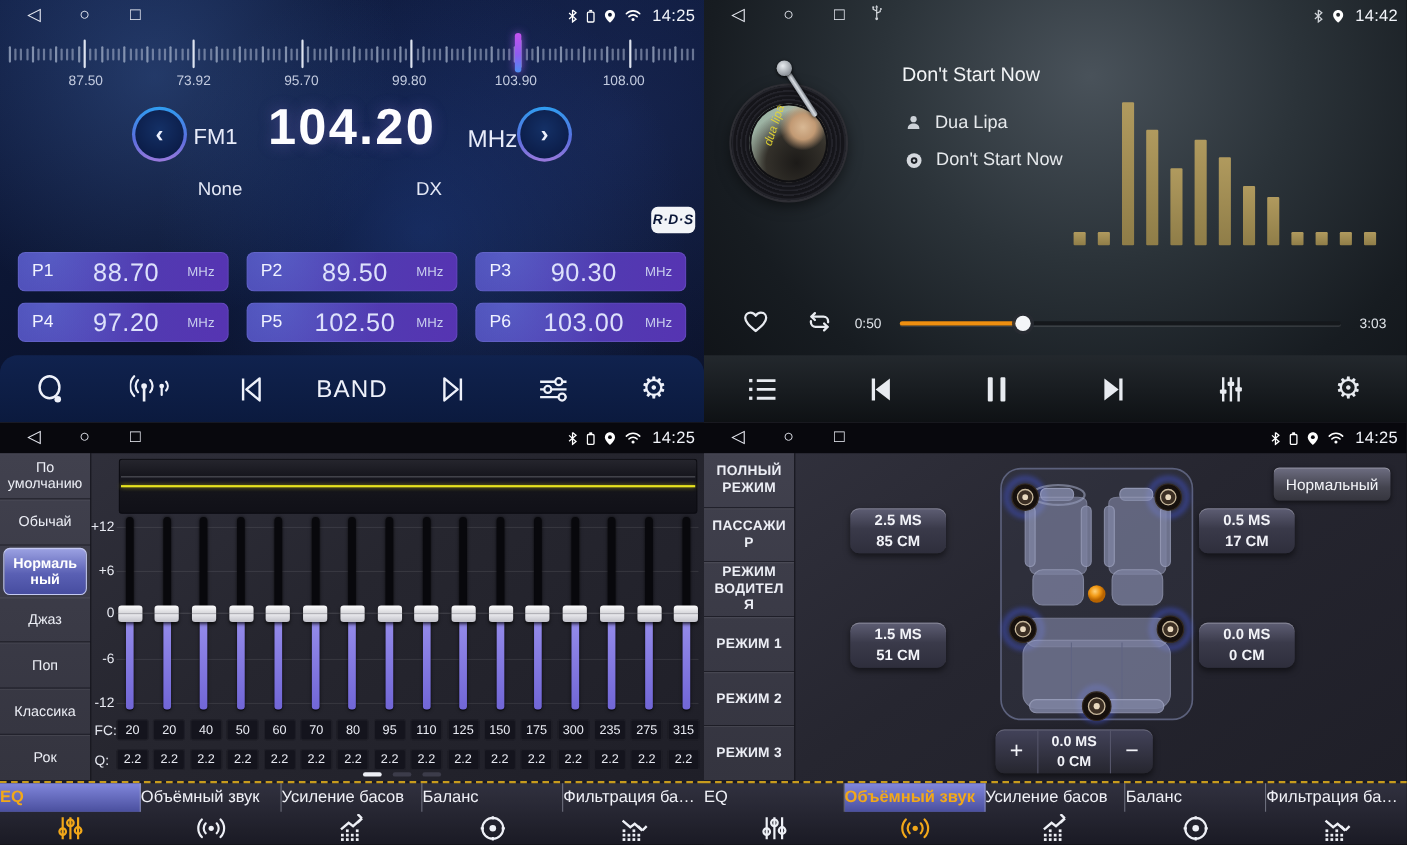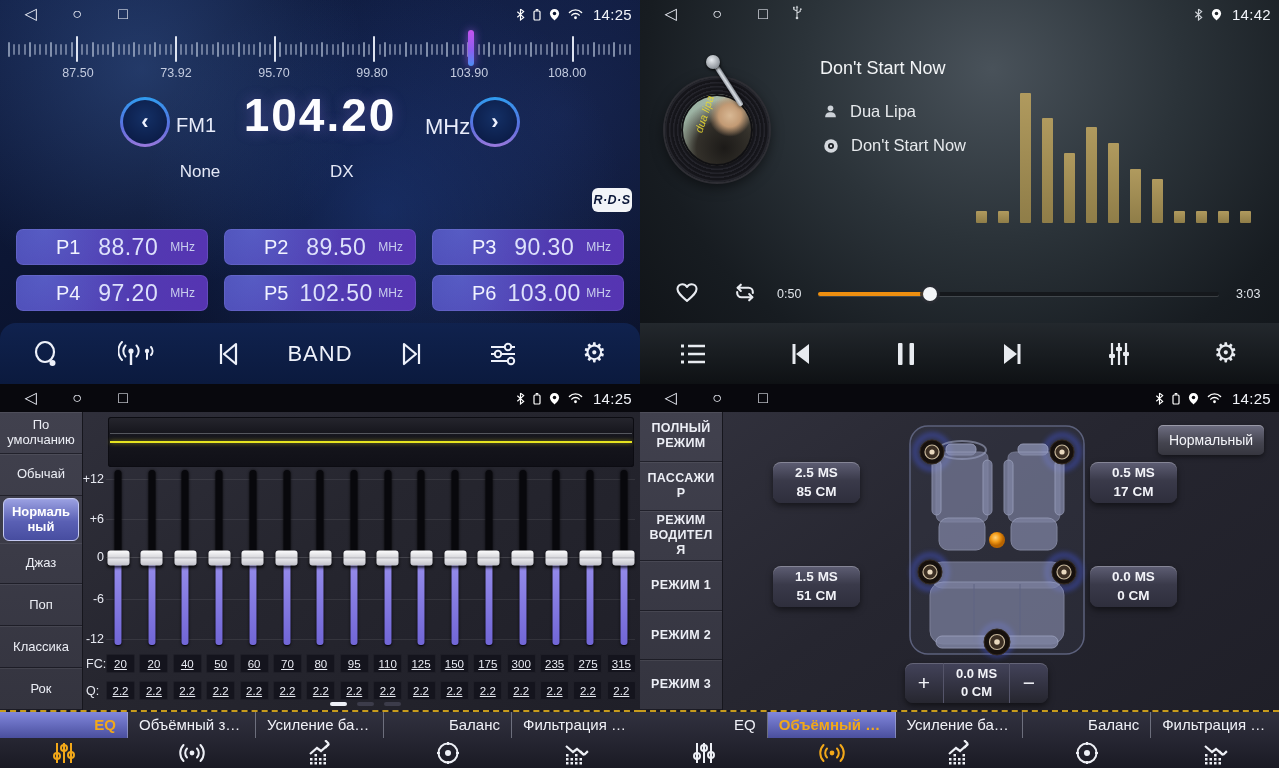--- a/index.html
+++ b/index.html
@@ -39,28 +39,28 @@
   .freqrow{position:absolute;left:0;top:92px;width:640px;height:62px;}
   .chev{position:absolute;width:50px;height:50px;border-radius:50%;padding:3px;cursor:pointer;
     background:linear-gradient(180deg,#2f9df0 0%,#5b6ede 60%,#9a79dc 100%);}
   .chev .inner{width:100%;height:100%;border-radius:50%;display:flex;align-items:center;justify-content:center;
     background:radial-gradient(circle at 50% 40%,#143066 0%,#0c1e4a 70%);color:#eef2ff;font-size:22px;font-weight:bold;}
   .bandlbl{position:absolute;left:176px;top:22px;width:60px;font-size:20px;color:#e8ecfa;}
   .bigfreq{position:absolute;left:190px;top:-4px;width:260px;text-align:center;font-size:46px;font-weight:bold;letter-spacing:2px;color:#fdfdff;text-shadow:0 0 14px rgba(150,120,230,.35);}
   .unitlbl{position:absolute;left:425px;top:22px;font-size:22px;color:#e8ecfa;}
   .subrow{position:absolute;left:0;top:162px;width:640px;height:22px;}
   .ptytxt{position:absolute;left:140px;width:120px;text-align:center;font-size:17px;color:#e4e8f6;}
-  .dxtxt{position:absolute;left:330px;width:120px;text-align:left;font-size:17px;color:#e4e8f6;}
+  .dxtxt{position:absolute;left:330px;width:120px;text-align:center;font-size:17px;color:#e4e8f6;}
   .rds{position:absolute;left:592px;top:188px;width:40px;height:24px;background:#f2f4f8;border-radius:6px;
     display:flex;align-items:center;justify-content:center;font-size:12.5px;font-weight:bold;font-style:italic;color:#0a1638;letter-spacing:.5px;}
   .presets{position:absolute;left:16px;top:229px;width:608px;height:82px;display:grid;grid-template-columns:repeat(3,1fr);grid-template-rows:36px 36px;gap:10px 16px;}
   .preset{border-radius:7px;display:flex;align-items:center;padding:0 13px;cursor:pointer;
     background:radial-gradient(circle at 15% 0%,rgba(120,170,255,.25),transparent 55%),linear-gradient(100deg,#4a44b0 0%,#5634b2 100%);
     box-shadow:inset 0 0 0 1px rgba(140,140,220,.25);}
-  .preset .pl{font-size:20px;color:#f0f2ff;width:34px;margin-left:27px;}
+  .preset .pl{font-size:16px;color:#f0f2ff;width:34px;}
   .preset .pf{flex:1;text-align:center;font-size:23px;color:#dde1fb;letter-spacing:.5px;}
   .preset .pu{font-size:12px;color:#c9cfee;margin-left:4px;}
   .rtoolbar{position:absolute;left:0;bottom:0;width:640px;height:61px;border-radius:16px 16px 0 0;
     background:linear-gradient(180deg,#10224e 0%,#0b1a3e 100%);display:flex;align-items:center;justify-content:space-around;}
   .tbic{width:64px;height:44px;display:flex;align-items:center;justify-content:center;cursor:pointer;color:#eef1fa;}
   .bandtxt{font-size:22px;color:#eef1fa;letter-spacing:1px;cursor:pointer;}
   .gearg{font-size:27px;color:#eef1fa;line-height:1;}
 
   
   .vinyl{position:absolute;left:25px;top:78px;width:104px;height:104px;border-radius:50%;
@@ -108,31 +108,31 @@
   .eqsliders{position:absolute;left:106px;top:86px;width:530px;height:176px;display:flex;justify-content:space-between;}
   .eq-col{width:24px;height:176px;position:relative;cursor:pointer;}
   .eq-track{position:absolute;left:50%;transform:translateX(-50%);width:7px;top:0;bottom:0;border-radius:4px;background:#08080c;box-shadow:0 0 3px rgba(0,0,0,.8);}
   .eq-fill{position:absolute;left:0;right:0;bottom:1px;border-radius:3px;background:linear-gradient(180deg,#988fec 0%,#7166d6 100%);}
   .eq-handle{position:absolute;left:50%;width:22px;height:15px;border-radius:3px;transform:translate(-50%,-50%);
     background:linear-gradient(180deg,#fdfdfe 0%,#d8d8dc 45%,#9a9aa2 50%,#e8e8ec 55%,#c0c0c8 100%);box-shadow:0 2px 3px rgba(0,0,0,.7);}
   .fcrow{position:absolute;left:86px;right:4px;display:flex;align-items:center;}
   .fcl{width:20px;font-size:12.5px;color:#e6e8f0;}
   .fcboxes{flex:1;display:flex;justify-content:space-between;}
   .fc-box{width:29px;height:19px;background:#14141d;border-radius:2px;color:#e8eaf2;font-size:11.5px;
-    display:flex;align-items:center;justify-content:center;cursor:pointer;box-shadow:inset 0 0 0 1px rgba(255,255,255,.05);text-decoration:underline;}
+    display:flex;align-items:center;justify-content:center;cursor:pointer;box-shadow:inset 0 0 0 1px rgba(255,255,255,.05);}
   .pagedots{position:absolute;left:330px;top:318px;display:flex;gap:10px;}
   .pdot{width:17px;height:4px;border-radius:2px;background:#3c3c4a;}
   .pdot.on{background:#eef0f6;}
 
   
   .tabbar{position:absolute;left:0;bottom:0;right:0;height:58px;border-top:2px dashed #c79b1d;
     background:linear-gradient(180deg,#31313f 0%,#1a1a24 100%);display:flex;}
   .tab{flex:1;display:flex;flex-direction:column;cursor:pointer;min-width:0;}
-  .tlabel{height:26px;line-height:26px;text-align:right;font-size:15px;color:#f0f1f7;
-    border-right:1px solid rgba(190,195,210,.45);white-space:nowrap;overflow:hidden;text-overflow:ellipsis;padding:0 11px;}
+  .tlabel{height:26px;line-height:26px;text-align:left;font-size:15px;color:#f0f1f7;
+    border-right:1px solid rgba(190,195,210,.45);white-space:nowrap;overflow:hidden;text-overflow:ellipsis;padding:0 0;}
   .tab:last-child .tlabel{border-right:none;}
   .ticon{flex:1;display:flex;align-items:center;justify-content:center;color:#eef0f6;}
   .tab.sel .tlabel{background:linear-gradient(180deg,#8187dc 0%,#4a4f9e 100%);color:#f2a819;font-weight:bold;}
   .tab.sel .ticon{color:#f2a819;}
 
   
   .msbtn{position:absolute;width:87px;height:41px;border-radius:8px;cursor:pointer;
     background:linear-gradient(180deg,#5e5e74 0%,#3a3a4a 45%,#2e2e3c 100%);
     box-shadow:0 3px 6px rgba(0,0,0,.5),inset 0 1px 0 rgba(255,255,255,.25);
     display:flex;flex-direction:column;align-items:center;justify-content:center;color:#f2f3f8;font-size:13.5px;font-weight:bold;line-height:1.35;}

